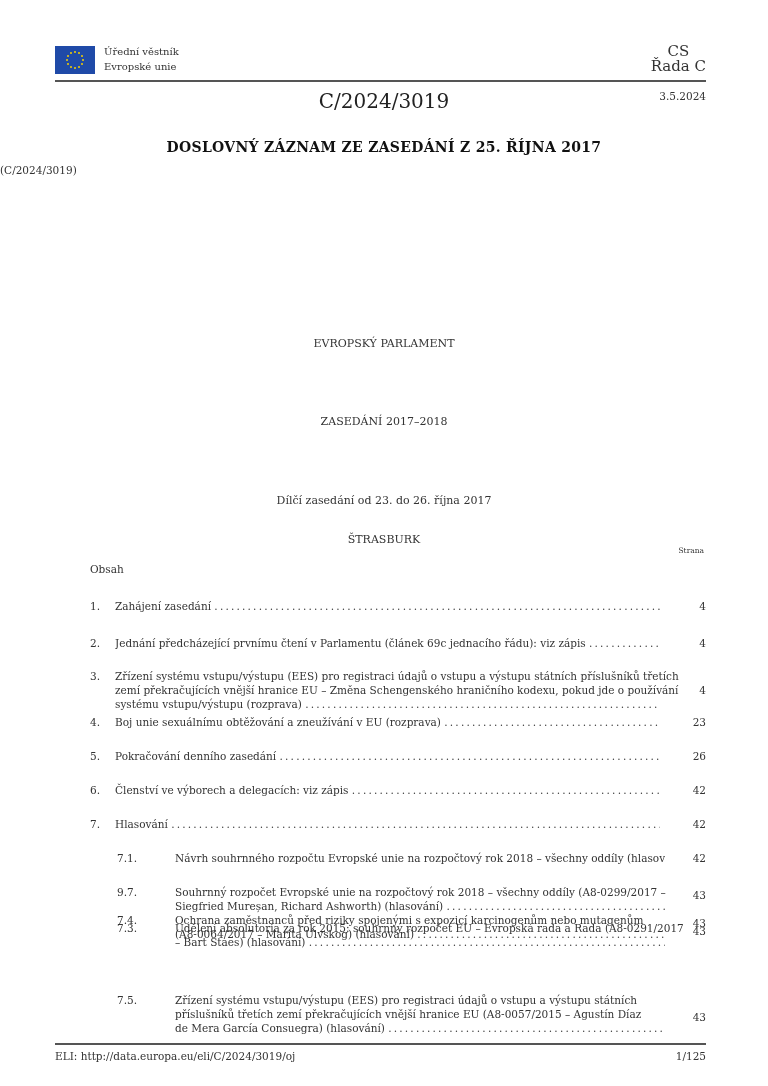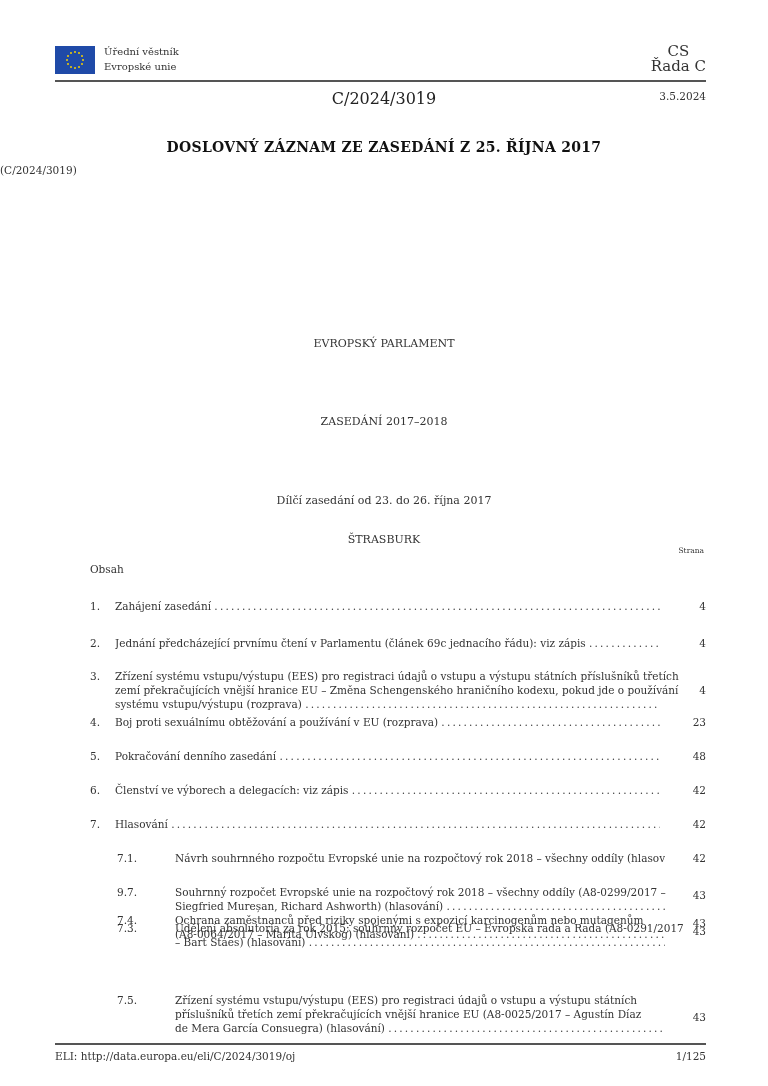--- a/index.html
+++ b/index.html
@@ -10,21 +10,21 @@
   }
   .abs { position: absolute; }
   .flag {
     left: 55px; top: 46px; width: 40px; height: 28px; background: #1f4aa8;
   }
   .flag svg { display: block; }
   .oj-title { left: 104px; top: 44px; font-size: 10px; line-height: 15px; color: #333; }
   .hdr-right { right: 62px; top: 44px; font-size: 15px; line-height: 15px; text-align: center; color: #333; }
   .hdr-rule { left: 55px; width: 651px; top: 80px; height: 2px; background: #555; }
   .date { right: 62px; top: 90px; font-size: 10.5px; color: #333; }
-  .docno { left: 0; width: 768px; top: 89px; text-align: center; font-size: 16px; color: #222; }
+  .docno { left: 0; width: 768px; top: 89px; text-align: center; font-size: 20px; color: #222; }
   .main-title { left: 0; width: 768px; top: 139px; text-align: center; font-size: 14px; font-weight: bold; letter-spacing: 0.3px; color: #111; }
   .subno { left: 0; width: 768px; top: 164px; text-align: left; font-size: 10.5px; color: #333; }
   .center-line { left: 0; width: 768px; text-align: center; font-size: 11px; color: #333; }
   .toc-head { left: 90px; top: 563px; font-size: 10.5px; color: #333; }
   .toc-strana { right: 64px; top: 546px; font-size: 7.5px; color: #333; }
 
   .toc-entry { position: absolute; font-size: 10.5px; line-height: 14px; color: #333; }
   .toc-entry .num { position: absolute; left: 0; top: 0; }
   .toc-entry .text { position: absolute; text-align: justify; }
   .toc-entry .page { position: absolute; text-align: right; width: 30px; }
@@ -95,28 +95,28 @@
   <div class="text" style="left:25px; width:545px;">
     <div style="white-space:nowrap;">Zřízení systému vstupu/výstupu (EES) pro registraci údajů o vstupu a výstupu státních příslušníků třetích</div>
     <div style="white-space:nowrap;">zemí překračujících vnější hranice EU – Změna Schengenského hraničního kodexu, pokud jde o používání</div>
     <div style="white-space:nowrap; overflow:hidden;"><span>systému vstupu/výstupu (rozprava)</span> <span class="dots">..........................................................................................</span></div>
   </div>
   <span class="page" style="right:0; top:14px;">4</span>
 </div>
 
 <div class="toc-entry" style="left:90px; top:715px; width:616px; height:14px;">
   <span class="num">4.</span>
-  <span class="text" style="left:25px; width:545px; white-space:nowrap; overflow:hidden;"><span>Boj proti sexuálnímu obtěžování a používání v EU (rozprava)</span> <span class="dots">..........................................................................</span></span>
+  <span class="text" style="left:25px; width:545px; white-space:nowrap; overflow:hidden;"><span>Boj unie sexuálnímu obtěžování a zneužívání v EU (rozprava)</span> <span class="dots">..........................................................................</span></span>
   <span class="page" style="right:0;">23</span>
 </div>
 
 <div class="toc-entry" style="left:90px; top:749px; width:616px; height:14px;">
   <span class="num">5.</span>
   <span class="text" style="left:25px; width:545px; white-space:nowrap; overflow:hidden;"><span>Pokračování denního zasedání</span> <span class="dots">..................................................................................................</span></span>
-  <span class="page" style="right:0;">48</span>
+  <span class="page" style="right:0;">26</span>
 </div>
 
 <div class="toc-entry" style="left:90px; top:783px; width:616px; height:14px;">
   <span class="num">6.</span>
   <span class="text" style="left:25px; width:545px; white-space:nowrap; overflow:hidden;"><span>Členství ve výborech a delegacích: viz zápis</span> <span class="dots">..................................................................................................</span></span>
   <span class="page" style="right:0;">42</span>
 </div>
 
 <div class="toc-entry" style="left:90px; top:817px; width:616px; height:14px;">
   <span class="num">7.</span>
@@ -154,21 +154,21 @@
     <div style="white-space:nowrap;">Ochrana zaměstnanců před riziky spojenými s expozicí karcinogenům nebo mutagenům</div>
     <div style="white-space:nowrap; overflow:hidden;"><span>(A8-0064/2017 – Marita Ulvskog) (hlasování)</span> <span class="dots">..............................................................</span></div>
   </div>
   <span class="page" style="right:0; top:3px;">43</span>
 </div>
 
 <div class="toc-entry" style="left:117px; top:993px; width:589px; height:42px;">
   <span class="num">7.5.</span>
   <div class="text" style="left:58px; width:490px;">
     <div style="white-space:nowrap;">Zřízení systému vstupu/výstupu (EES) pro registraci údajů o vstupu a výstupu státních</div>
-    <div style="white-space:nowrap;">příslušníků třetích zemí překračujících vnější hranice EU (A8-0025/2017 – Agustín Díaz</div>
+    <div style="white-space:nowrap;">příslušníků třetích zemí překračujících vnější hranice EU (A8-0057/2015 – Agustín Díaz</div>
     <div style="white-space:nowrap; overflow:hidden;"><span>de Mera García Consuegra) (hlasování)</span> <span class="dots">..............................................................</span></div>
   </div>
   <span class="page" style="right:0; top:17px;">43</span>
 </div>
 
 <div class="abs foot-rule"></div>
 <div class="abs eli">ELI: http://data.europa.eu/eli/C/2024/3019/oj</div>
 <div class="abs pageno">1/125</div>
 
 </body></html>

